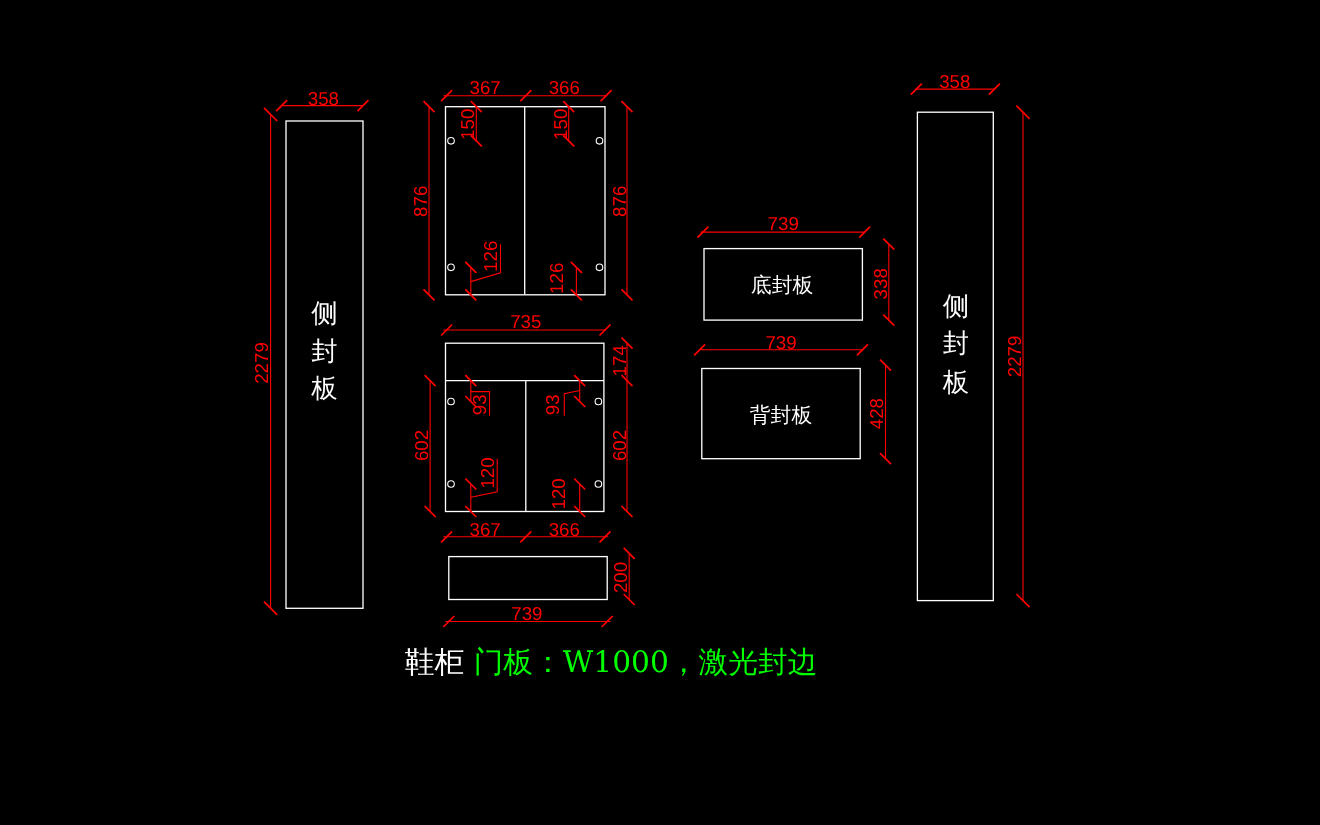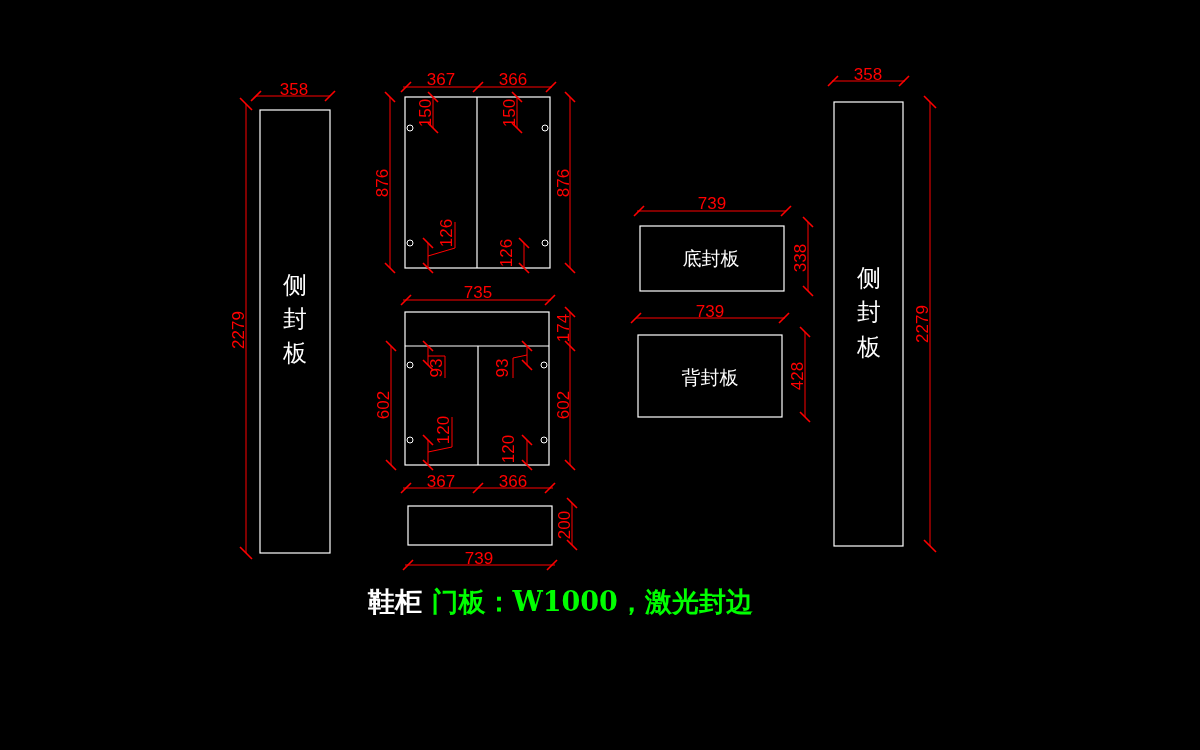--- a/index.html
+++ b/index.html
@@ -7,21 +7,21 @@
          font-family: "DejaVu Sans", sans-serif; }
   svg { position: absolute; left: 0; top: 0; }
   .panel { fill: none; stroke: #ffffff; stroke-width: 1.2; }
   .dim { stroke: #ff0000; stroke-width: 1; fill: none; }
   .tick { stroke: #ff0000; stroke-width: 1.6; }
   .dimtxt { fill: #ff0000; font-family: "Liberation Sans", sans-serif; font-size: 17px; }
   .lbl { fill: #ffffff; font-family: "DejaVu Sans", sans-serif; font-size: 24px; }
   .lbl-small { fill: #ffffff; font-family: "DejaVu Sans", sans-serif; font-size: 19px; }
   .hinge { fill: none; stroke: #ffffff; stroke-width: 1; }
   .title { position: absolute; left: 368px; top: 584px; font-size: 27px; white-space: nowrap;
-           font-family: "DejaVu Serif", serif; font-weight: bold; }
+           font-family: "DejaVu Serif", serif; }
   .title .w { color: #ffffff; }
   .title .g { color: #00ff00; }
 </style>
 </head>
 <body>
 
 <svg width="1200" height="750" viewBox="0 0 1200 750">
 
   <g>
     <rect class="panel" x="260" y="110" width="70" height="443"></rect>

